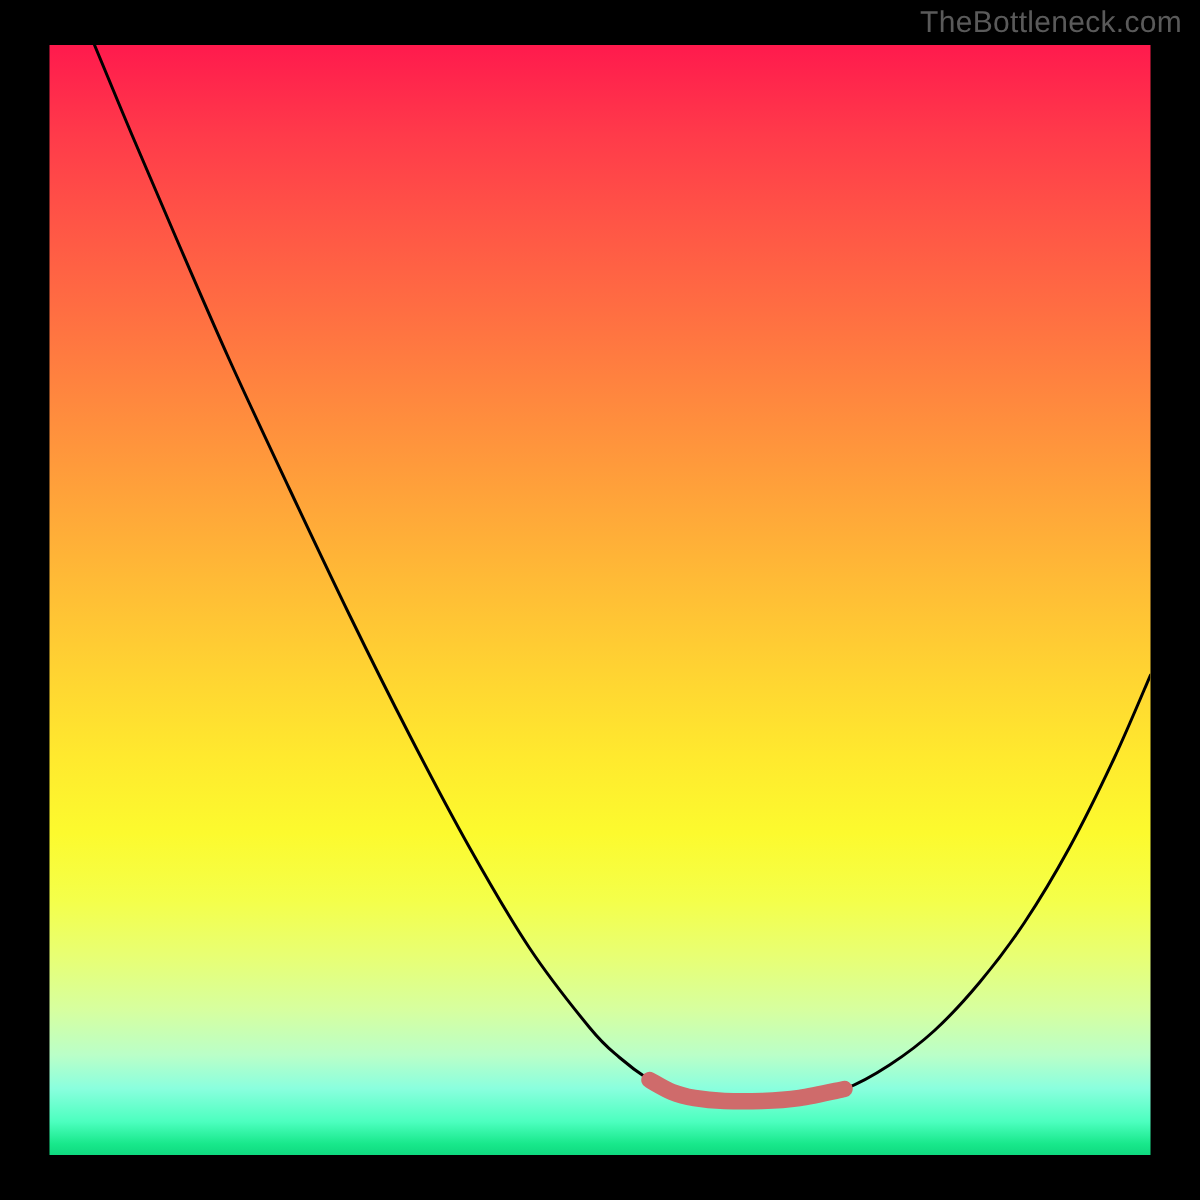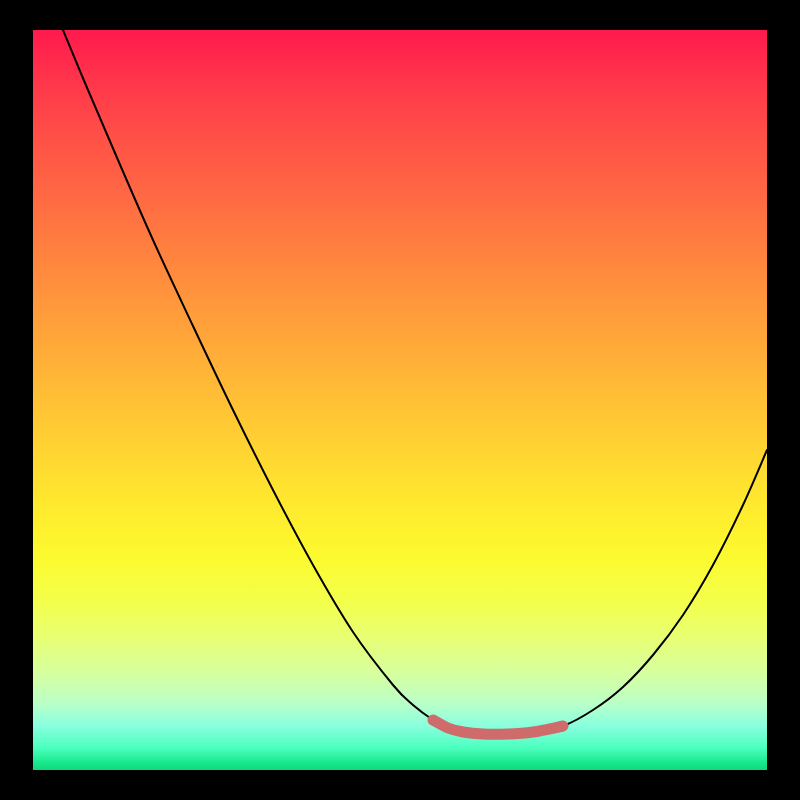--- a/index.html
+++ b/index.html
@@ -74,20 +74,21 @@
     stroke-width: 11;
     fill: none;
     stroke-linecap: round;
   }
 </style>
 </head>
 <body>
 
 <div class="frame">
 
+  <div class="watermark">TheBottleneck.com</div>
 
   <div class="plot-area">
     <svg class="curve" viewBox="0 0 734 740" preserveAspectRatio="none">
       <path id="thin-path" class="thin-line" d="M 30.0 0.0 C 34.2 10.0, 45.8 38.3, 55.0 60.0 C 64.2 81.7, 74.2 105.0, 85.0 130.0 C 95.8 155.0, 107.5 182.3, 120.0 210.0 C 132.5 237.7, 146.7 267.7, 160.0 296.0 C 173.3 324.3, 186.7 352.7, 200.0 380.0 C 213.3 407.3, 226.7 434.2, 240.0 460.0 C 253.3 485.8, 266.7 511.3, 280.0 535.0 C 293.3 558.7, 306.7 582.0, 320.0 602.0 C 333.3 622.0, 350.0 642.8, 360.0 655.0 C 370.0 667.2, 373.3 669.2, 380.0 675.0 C 386.7 680.8, 394.2 686.2, 400.0 690.0 C 405.8 693.8, 410.0 696.0, 415.0 698.0 C 420.0 700.0, 424.2 701.0, 430.0 702.0 C 435.8 703.0, 442.5 703.7, 450.0 704.0 C 457.5 704.3, 466.7 704.3, 475.0 704.0 C 483.3 703.7, 490.8 703.3, 500.0 702.0 C 509.2 700.7, 520.0 699.7, 530.0 696.0 C 540.0 692.3, 550.0 686.5, 560.0 680.0 C 570.0 673.5, 580.0 666.2, 590.0 657.0 C 600.0 647.8, 610.0 637.0, 620.0 625.0 C 630.0 613.0, 640.0 600.0, 650.0 585.0 C 660.0 570.0, 670.0 553.3, 680.0 535.0 C 690.0 516.7, 701.0 494.2, 710.0 475.0 C 719.0 455.8, 730.0 429.2, 734.0 420.0"></path>
       <path id="thick-path" class="thick-line" d="M 400.0 690.0 C 402.5 691.3, 410.0 696.0, 415.0 698.0 C 420.0 700.0, 424.2 701.0, 430.0 702.0 C 435.8 703.0, 442.5 703.7, 450.0 704.0 C 457.5 704.3, 466.7 704.3, 475.0 704.0 C 483.3 703.7, 490.8 703.3, 500.0 702.0 C 509.2 700.7, 525.0 697.0, 530.0 696.0"></path>
     </svg>
   </div>
 
 </div>
 

